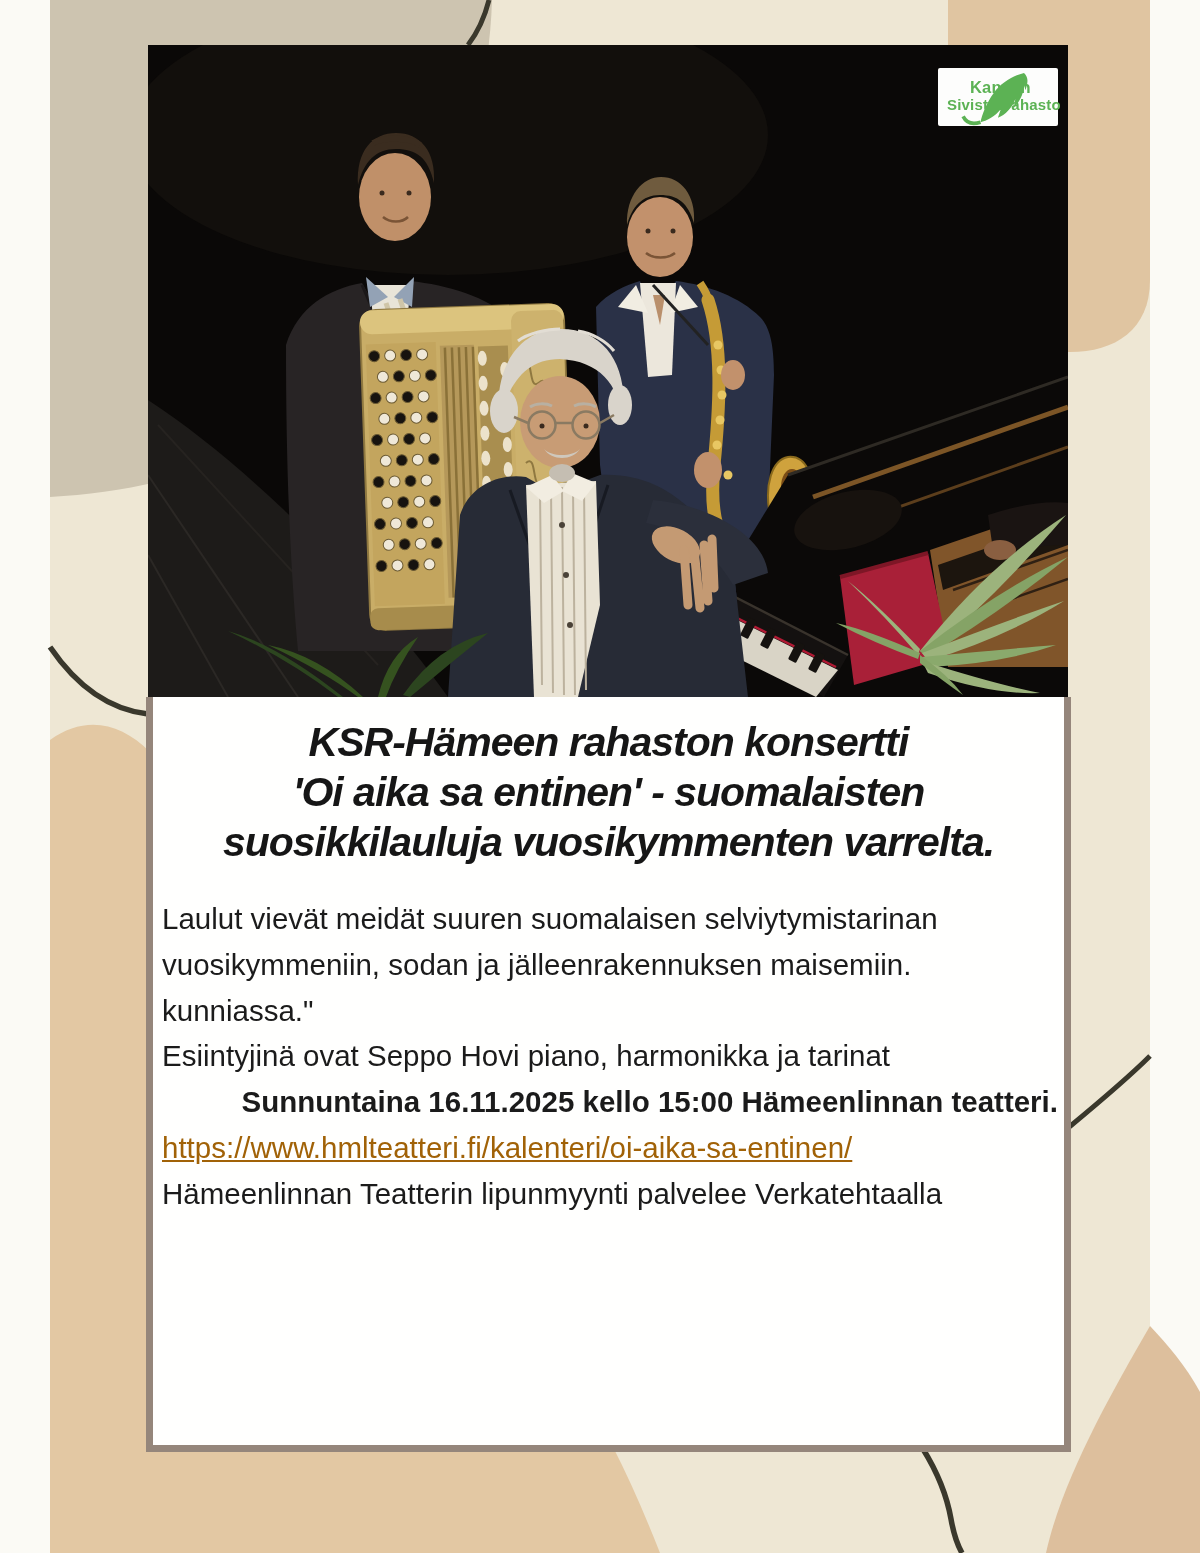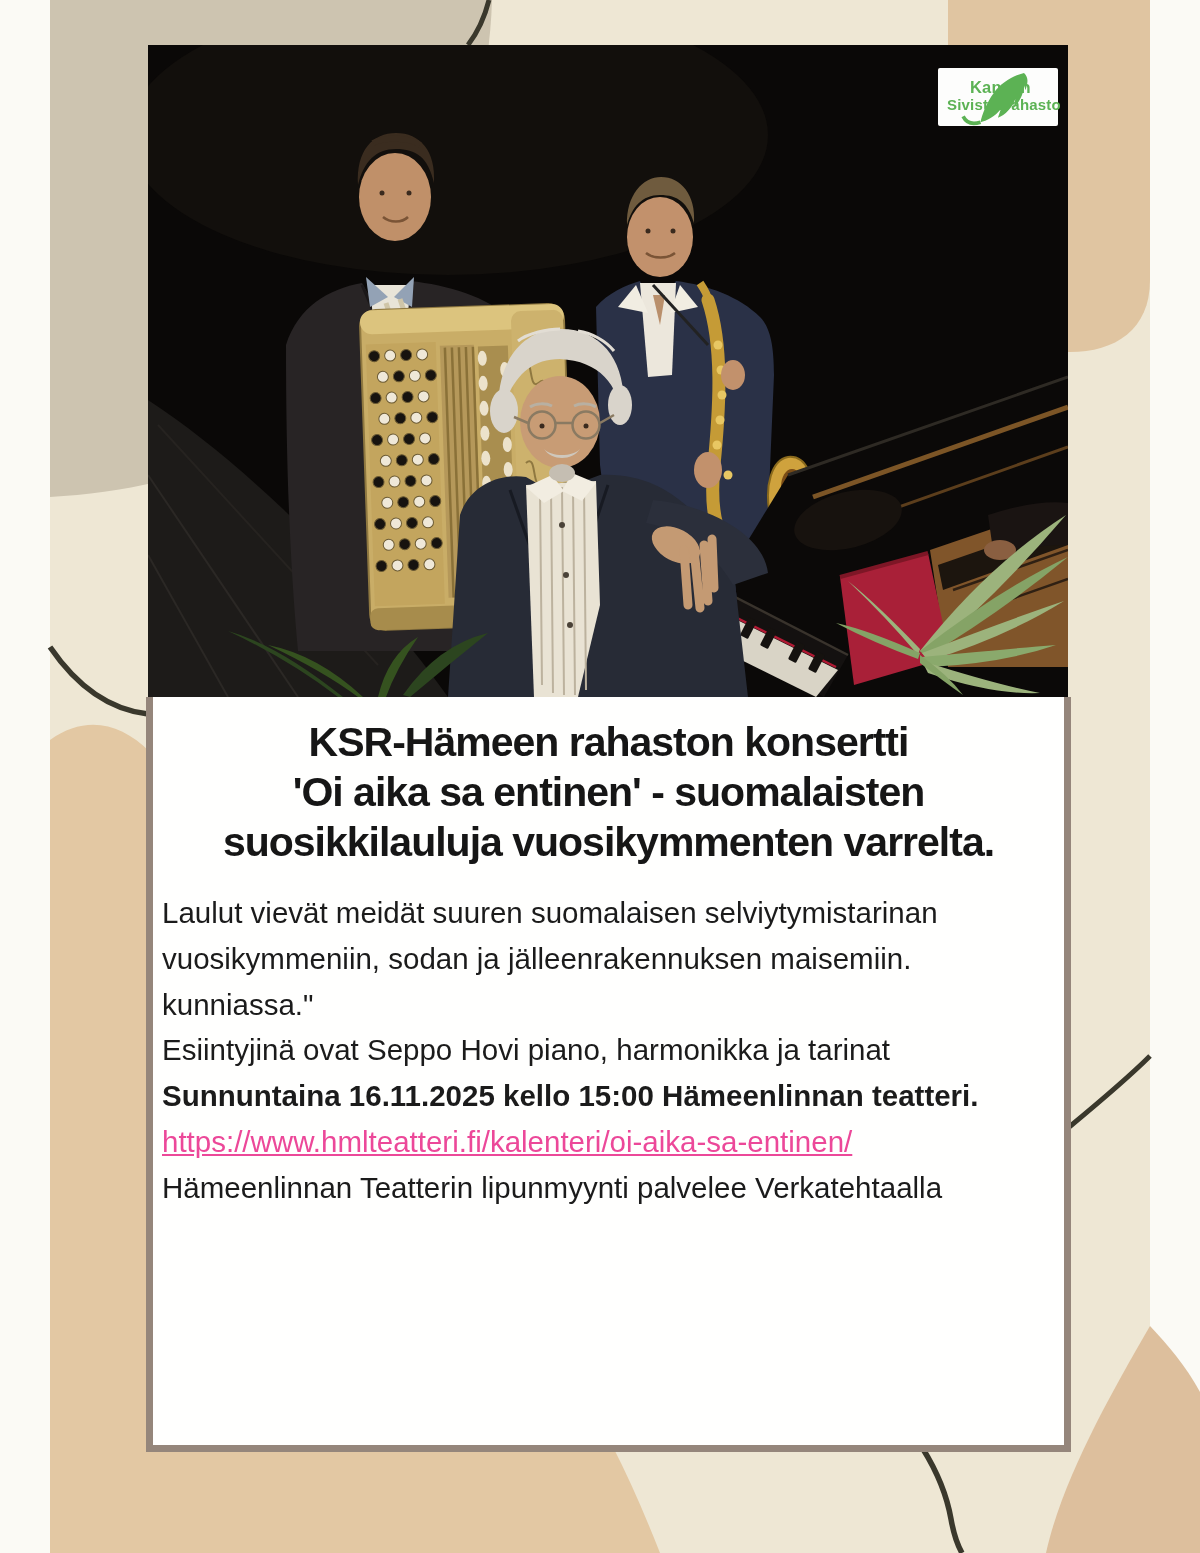--- a/index.html
+++ b/index.html
@@ -18,25 +18,25 @@
   .logo-text{position:absolute;left:9px;top:11px;color:#5cb254;font-weight:bold;line-height:1.08;}
   .logo-line1{font-size:16.5px;letter-spacing:.2px;padding-left:23px;}
   .logo-line2{font-size:15px;letter-spacing:.2px;}
   .logo-leaf{position:absolute;right:3px;top:2px;}
   
   .panel{
     position:absolute;left:146px;top:697px;width:925px;height:755px;box-sizing:border-box;
     background:#fffffe;border:7px solid #95867b;border-top:none;
   }
   .title-block{margin-top:20px;text-align:center;color:#161616;}
-  .title-line{font-weight:bold;font-size:41px;line-height:50px;letter-spacing:-1px;white-space:nowrap;}
-  .body-block{margin-top:23px;padding-left:9px;padding-right:6px;color:#1b1b1b;font-size:29.5px;line-height:45.8px;}
+  .title-line{font-weight:bold;font-size:41px;line-height:50px;letter-spacing:-1px;white-space:nowrap;font-style:italic;}
+  .body-block{margin-top:29px;padding-left:9px;padding-right:6px;color:#1b1b1b;font-size:29.5px;line-height:45.8px;}
   .line{white-space:nowrap;}
-  .bold{font-weight:bold;}
-  .link{color:#ec4899;text-decoration:underline;cursor:pointer;}
+  .bold{font-weight:bold;text-align:right;}
+  .link{color:#a16207;text-decoration:underline;cursor:pointer;}
 </style>
 </head>
 <body>
 
 <div class="canvas">
 
   <svg class="bg-decor" viewBox="0 0 1200 1553">
     <rect width="1200" height="1553" fill="#fbfaf5"></rect>
     <rect x="50" y="0" width="1100" height="1553" fill="#eee7d4"></rect>
     <path d="M50,0 L492,0 C488,140 420,330 298,420 C230,470 140,492 50,497 Z" fill="#cdc4b0"></path>

